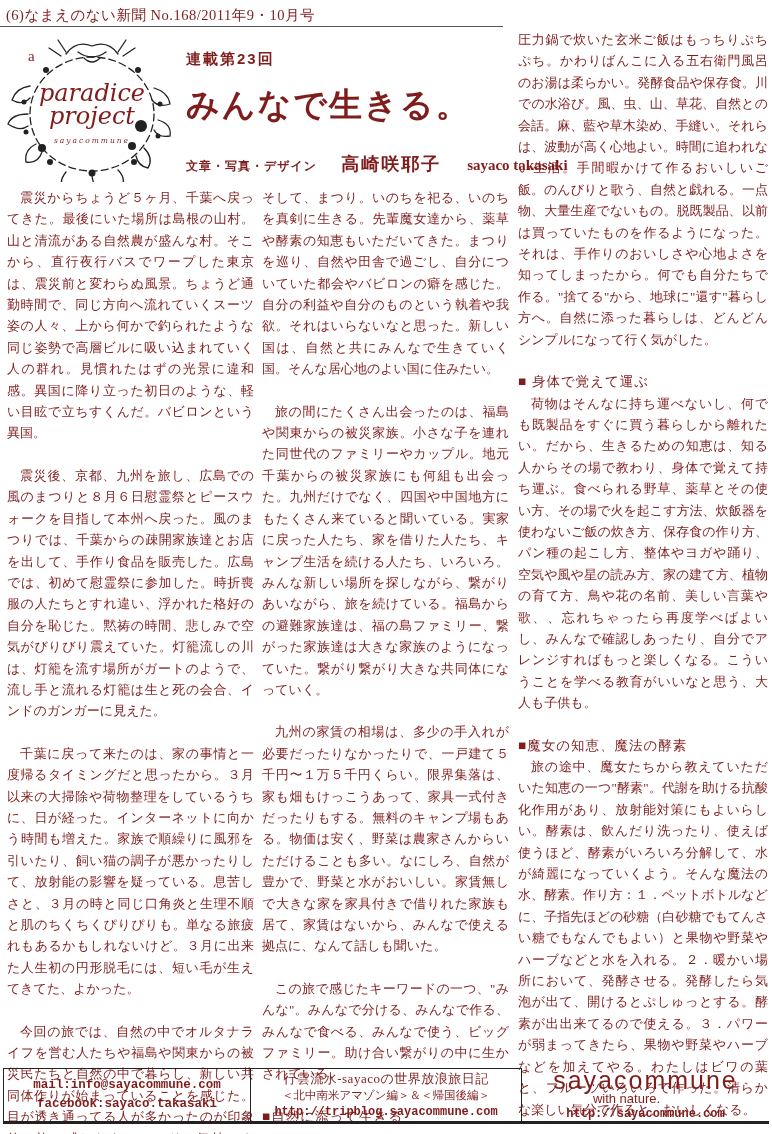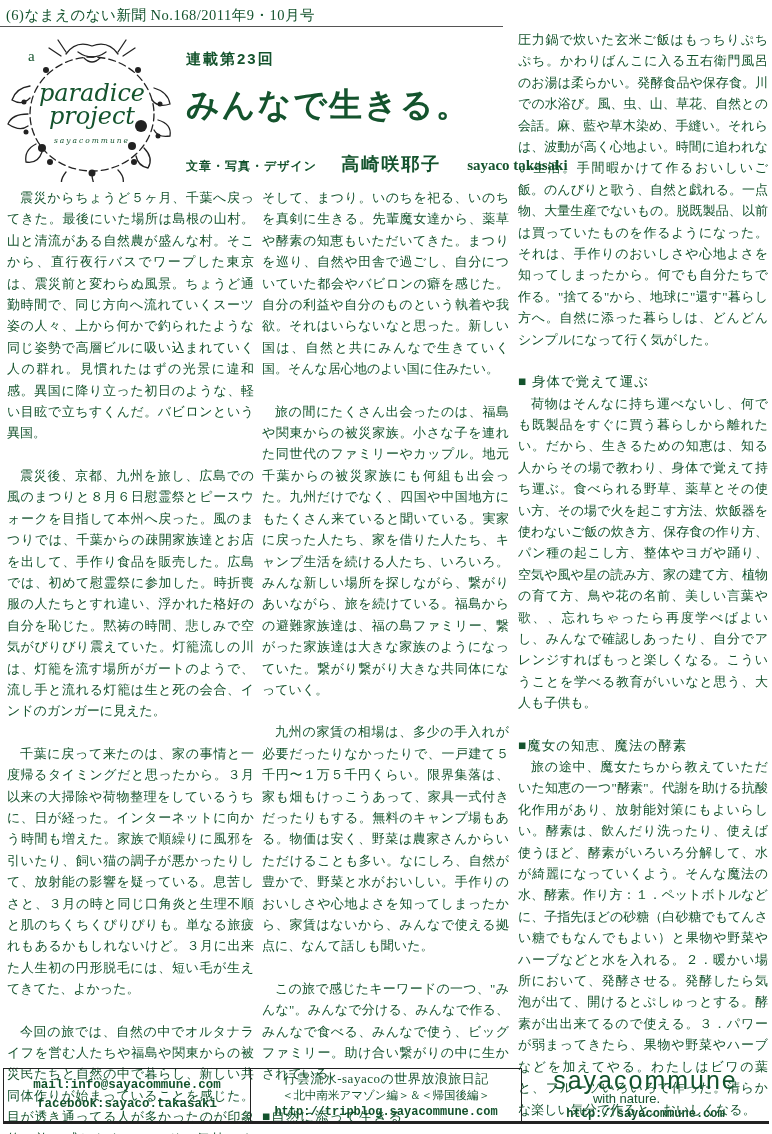--- a/index.html
+++ b/index.html
@@ -1,18 +1,18 @@
 <!DOCTYPE html>
 <html lang="ja"><head>
 <meta charset="utf-8">
 <style>
   html,body{margin:0;padding:0;background:#e8e8e8;}
   .page{
     position:relative; width:772px; height:1134px; margin:0 auto;
-    background:#ffffff; color:#14532d; overflow:hidden;
+    background:#ffffff; color:#7f1d1d; overflow:hidden;
     font-family:"Liberation Serif", serif;
   }
   
   .masthead{
     position:absolute; left:6px; top:6px;
     font-size:14.5px; letter-spacing:.5px; white-space:nowrap;
     font-family:"Liberation Serif", serif;
   }
   .masthead-rule{
     position:absolute; left:0; top:26px; width:503px; height:0;
@@ -147,21 +147,21 @@
 
   <div class="col col-1">
       <p class="para indent">震災からちょうど５ヶ月、千葉へ戻ってきた。最後にいた場所は島根の山村。山と清流がある自然農が盛んな村。そこから、直行夜行バスでワープした東京は、震災前と変わらぬ風景。ちょうど通勤時間で、同じ方向へ流れていくスーツ姿の人々、上から何かで釣られたような同じ姿勢で高層ビルに吸い込まれていく人の群れ。見慣れたはずの光景に違和感。異国に降り立った初日のような、軽い目眩で立ちすくんだ。バビロンという異国。</p>
       <p class="para indent">震災後、京都、九州を旅し、広島での風のまつりと８月６日慰霊祭とピースウォークを目指して本州へ戻った。風のまつりでは、千葉からの疎開家族達とお店を出して、手作り食品を販売した。広島では、初めて慰霊祭に参加した。時折喪服の人たちとすれ違い、浮かれた格好の自分を恥じた。黙祷の時間、悲しみで空気がびりびり震えていた。灯籠流しの川は、灯籠を流す場所がガートのようで、流し手と流れる灯籠は生と死の会合、インドのガンガーに見えた。</p>
       <p class="para indent">千葉に戻って来たのは、家の事情と一度帰るタイミングだと思ったから。３月以来の大掃除や荷物整理をしているうちに、日が経った。インターネットに向かう時間も増えた。家族で順繰りに風邪を引いたり、飼い猫の調子が悪かったりして、放射能の影響を疑っている。息苦しさと、３月の時と同じ口角炎と生理不順と肌のちくちくぴりぴりも。単なる旅疲れもあるかもしれないけど。３月に出来た人生初の円形脱毛には、短い毛が生えてきてた、よかった。</p>
       <p class="para indent">今回の旅では、自然の中でオルタナライフを営む人たちや福島や関東からの被災民たちと自然の中で暮らし、新しい共同体作りが始まっていることを感じた。目が透き通ってる人が多かったのが印象的。旅で感じたキーワードは気持ちよさ。人との関係、環境、衣食住、、、気遣い譲り合える関係、天然素材、手作りのもの、自然。</p>
     </div>
   <div class="col col-2">
       <p class="para">そして、まつり。いのちを祀る、いのちを真剣に生きる。先輩魔女達から、薬草や酵素の知恵もいただいてきた。まつりを巡り、自然や田舎で過ごし、自分についていた都会やバビロンの癖を感じた。自分の利益や自分のものという執着や我欲。それはいらないなと思った。新しい国は、自然と共にみんなで生きていく国。そんな居心地のよい国に住みたい。</p>
       <p class="para indent">旅の間にたくさん出会ったのは、福島や関東からの被災家族。小さな子を連れた同世代のファミリーやカップル。地元千葉からの被災家族にも何組も出会った。九州だけでなく、四国や中国地方にもたくさん来ていると聞いている。実家に戻った人たち、家を借りた人たち、キャンプ生活を続ける人たち、いろいろ。みんな新しい場所を探しながら、繋がりあいながら、旅を続けている。福島からの避難家族達は、福の島ファミリー、繋がった家族達は大きな家族のようになっていた。繋がり繋がり大きな共同体になっていく。</p>
-      <p class="para indent">九州の家賃の相場は、多少の手入れが必要だったりなかったりで、一戸建て５千円〜１万５千円くらい。限界集落は、家も畑もけっこうあって、家具一式付きだったりもする。無料のキャンプ場もある。物価は安く、野菜は農家さんからいただけることも多い。なにしろ、自然が豊かで、野菜と水がおいしい。手作りのおいしさや心地よさを知ってしまったから、家賃はないから、みんなで使える拠点に、なんて話しも聞いた。</p>
+      <p class="para indent">九州の家賃の相場は、多少の手入れが必要だったりなかったりで、一戸建て５千円〜１万５千円くらい。限界集落は、家も畑もけっこうあって、家具一式付きだったりもする。無料のキャンプ場もある。物価は安く、野菜は農家さんからいただけることも多い。なにしろ、自然が豊かで、野菜と水がおいしい。家賃無しで大きな家を家具付きで借りれた家族も居て、家賃はないから、みんなで使える拠点に、なんて話しも聞いた。</p>
       <p class="para indent">この旅で感じたキーワードの一つ、"みんな"。みんなで分ける、みんなで作る、みんなで食べる、みんなで使う、ビッグファミリー。助け合い繋がりの中に生かされている。</p>
       <div class="sec-heading">■自然に添って生きる</div>
     </div>
   <div class="col col-3">
       <p class="para">圧力鍋で炊いた玄米ご飯はもっちりぷちぷち。かわりばんこに入る五右衛門風呂のお湯は柔らかい。発酵食品や保存食。川での水浴び。風、虫、山、草花、自然との会話。麻、藍や草木染め、手縫い。それらは、波動が高く心地よい。時間に追われない生活。手間暇かけて作るおいしいご飯。のんびりと歌う、自然と戯れる。一点物、大量生産でないもの。脱既製品、以前は買っていたものを作るようになった。それは、手作りのおいしさや心地よさを知ってしまったから。何でも自分たちで作る。"捨てる"から、地球に"還す"暮らし方へ。自然に添った暮らしは、どんどんシンプルになって行く気がした。</p>
       <div class="sec-heading">■ 身体で覚えて運ぶ</div>
       <p class="para indent">荷物はそんなに持ち運べないし、何でも既製品をすぐに買う暮らしから離れたい。だから、生きるための知恵は、知る人からその場で教わり、身体で覚えて持ち運ぶ。食べられる野草、薬草とその使い方、その場で火を起こす方法、炊飯器を使わないご飯の炊き方、保存食の作り方、パン種の起こし方、整体やヨガや踊り、空気や風や星の読み方、家の建て方、植物の育て方、鳥や花の名前、美しい言葉や歌、、忘れちゃったら再度学べばよいし、みんなで確認しあったり、自分でアレンジすればもっと楽しくなる。こういうことを学べる教育がいいなと思う、大人も子供も。</p>
       <div class="sec-heading">■魔女の知恵、魔法の酵素</div>
       <p class="para indent">旅の途中、魔女たちから教えていただいた知恵の一つ"酵素"。代謝を助ける抗酸化作用があり、放射能対策にもよいらしい。酵素は、飲んだり洗ったり、使えば使うほど、酵素がいろいろ分解して、水が綺麗になっていくよう。そんな魔法の水、酵素。作り方：１．ペットボトルなどに、子指先ほどの砂糖（白砂糖でもてんさい糖でもなんでもよい）と果物や野菜やハーブなどと水を入れる。２．暖かい場所において、発酵させる。発酵したら気泡が出て、開けるとぷしゅっとする。酵素が出出来てるので使える。３．パワーが弱まってきたら、果物や野菜やハーブなどを加えてやる。わたしはビワの葉と、フルーツいろいろで作った。清らかな楽しい気分で作ると、おいしくなる。</p>
     </div>

